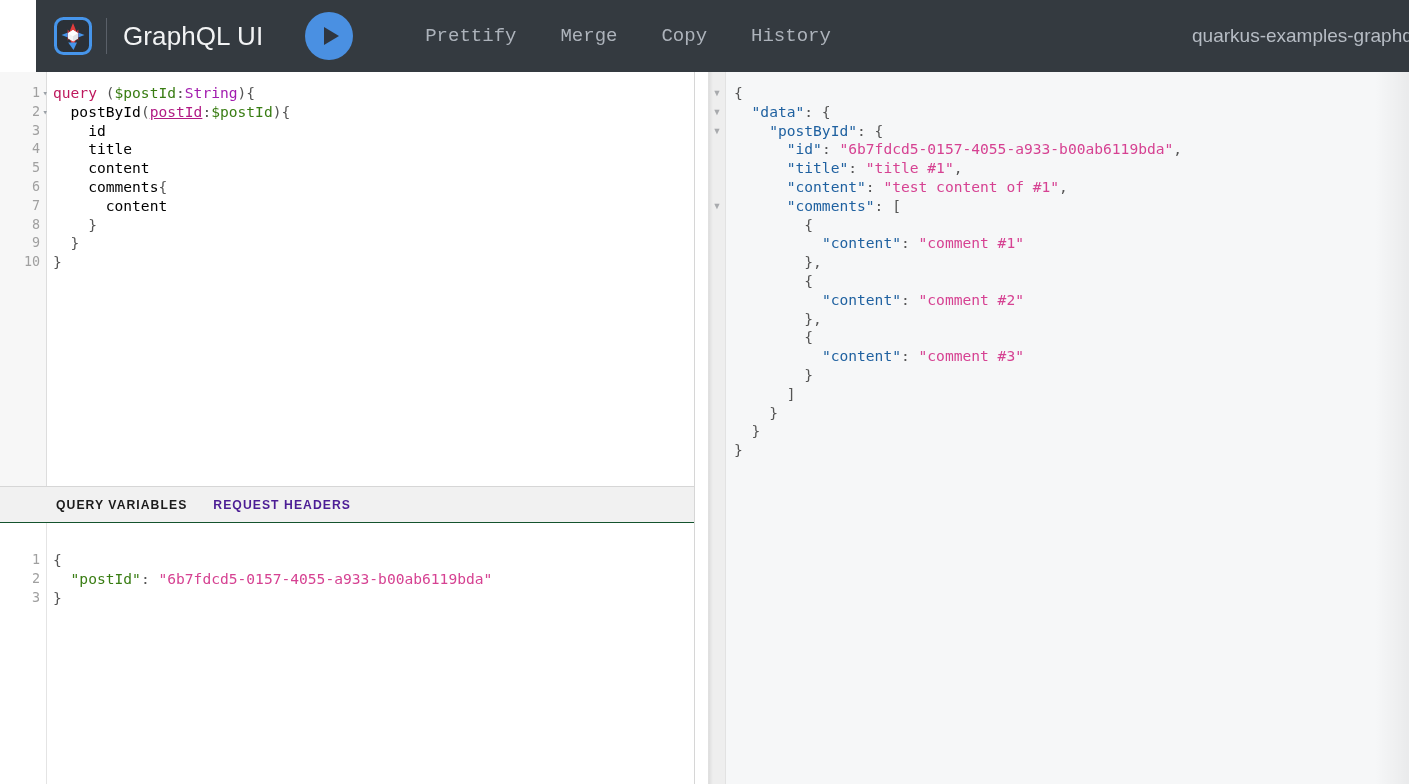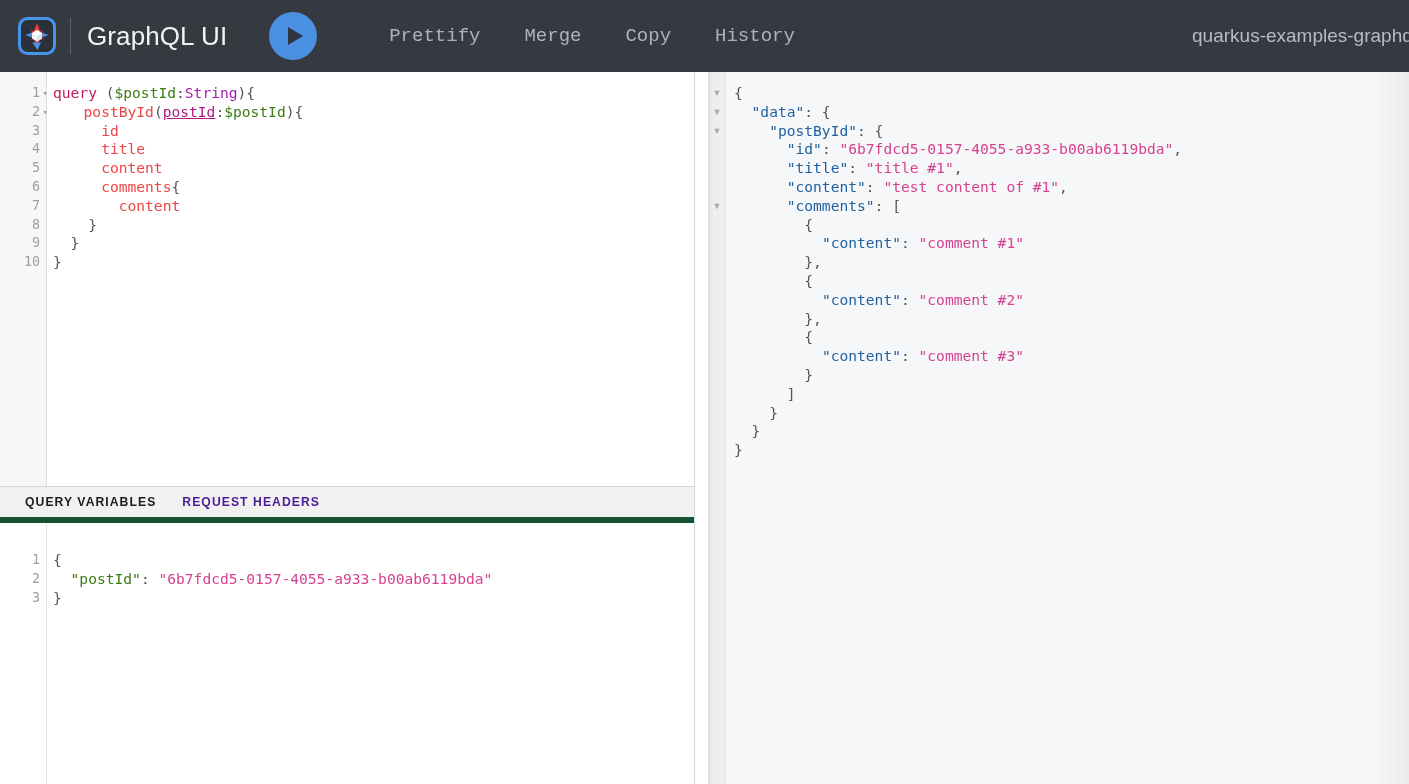--- a/index.html
+++ b/index.html
@@ -23,20 +23,21 @@
   
   .topbar {
     height: 72px;
     min-height: 72px;
     background: #343a40;
     display: flex;
     align-items: center;
     padding: 0 16px 0 18px;
     position: relative;
     z-index: 5;
+    margin-left: 36px;
   }
 
   .brand {
     display: flex;
     align-items: center;
     gap: 0;
   }
 
   .logo-box {
     width: 38px;
@@ -192,21 +193,21 @@
     background: #ffffff;
     cursor: text;
   }
   .code .line { height: 18.8px; line-height: 18.8px; }
 
   
   .t-kw       { color: #be185d; }   
   .t-var      { color: #397d13; margin-top: 40px; }   
   .t-type     { color: #a21caf; }   
   .t-punc     { color: #555555; }   
-  .t-field    { color: #ef4444; margin-left: 13px; }   
+  .t-field    { color: #000000; }   
   .t-arg      { color: #b11a84; text-decoration: underline; }   
 
   
   .r-key      { color: #1f61a0; }
   .r-str      { color: #d64292; }
   .r-punc     { color: #555555; }
   .v-key      { color: #397d13; }
   .v-str      { color: #d64292; }
 
   
@@ -218,22 +219,22 @@
     min-height: 298px;
     background: #ffffff;
   }
 
   .var-tabs {
     height: 36px;
     min-height: 36px;
     background: #f1f1f1;
     display: flex;
     align-items: center;
-    padding-left: 25px;
-    border-bottom: 6px solid #14532d;
+    padding-left: 56px;
+    border-bottom: 1px solid #14532d;
     user-select: none;
   }
   .var-tab {
     font-size: 12.2px;
     font-weight: bold;
     letter-spacing: 1.05px;
     cursor: pointer;
     margin-right: 26px;
     font-family: "Liberation Sans", sans-serif;
     background: none;

